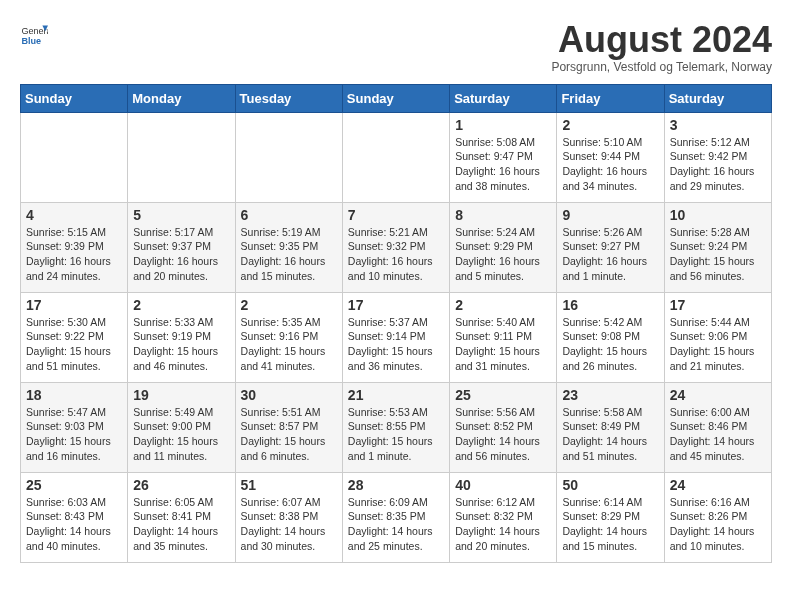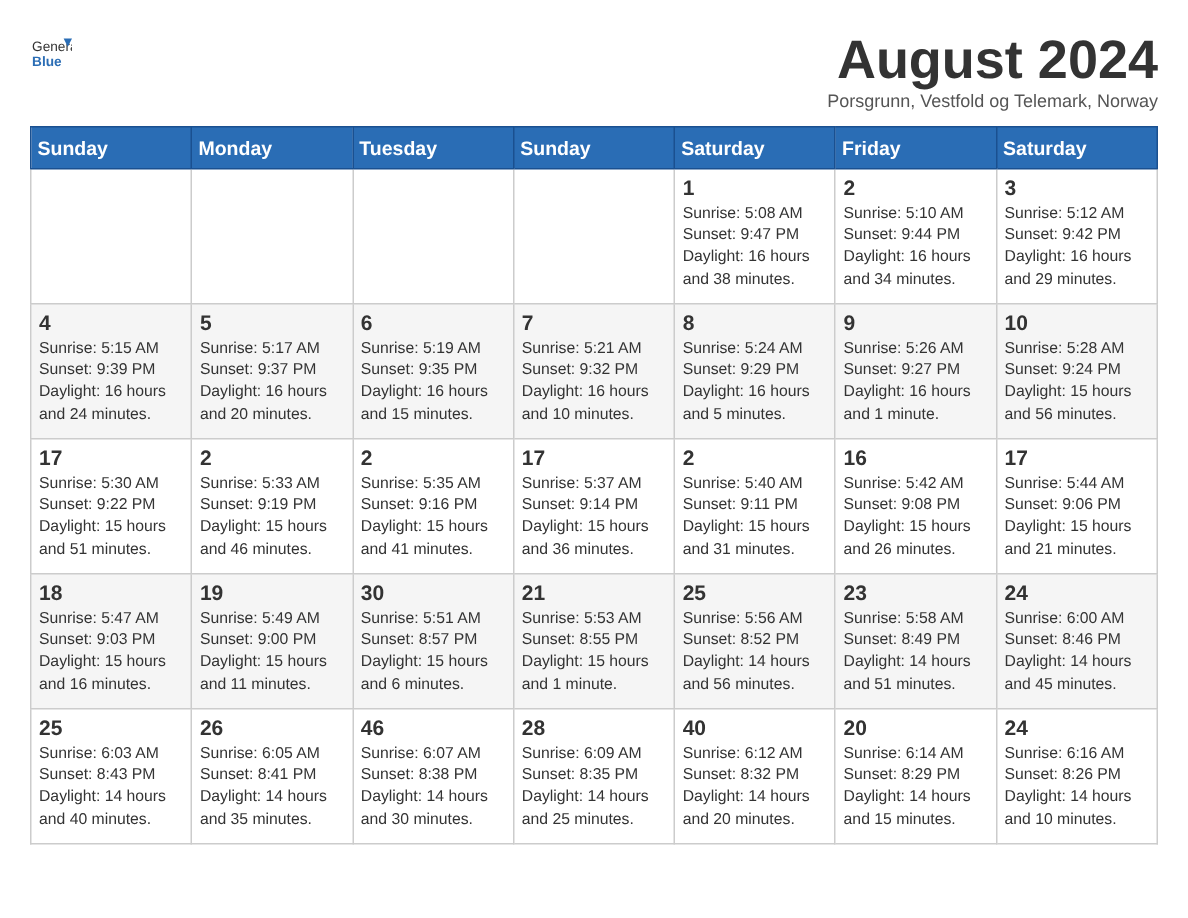--- a/index.html
+++ b/index.html
@@ -221,33 +221,33 @@
       <tr>
         <td>
           <span class="day-number">25</span>
           <div class="day-info">Sunrise: 6:03 AM<br>Sunset: 8:43 PM<br>Daylight: 14 hours<br>and 40 minutes.</div>
         </td>
         <td>
           <span class="day-number">26</span>
           <div class="day-info">Sunrise: 6:05 AM<br>Sunset: 8:41 PM<br>Daylight: 14 hours<br>and 35 minutes.</div>
         </td>
         <td>
-          <span class="day-number">46</span>
+          <span class="day-number">51</span>
           <div class="day-info">Sunrise: 6:07 AM<br>Sunset: 8:38 PM<br>Daylight: 14 hours<br>and 30 minutes.</div>
         </td>
         <td>
           <span class="day-number">28</span>
           <div class="day-info">Sunrise: 6:09 AM<br>Sunset: 8:35 PM<br>Daylight: 14 hours<br>and 25 minutes.</div>
         </td>
         <td>
           <span class="day-number">40</span>
           <div class="day-info">Sunrise: 6:12 AM<br>Sunset: 8:32 PM<br>Daylight: 14 hours<br>and 20 minutes.</div>
         </td>
         <td>
-          <span class="day-number">20</span>
+          <span class="day-number">50</span>
           <div class="day-info">Sunrise: 6:14 AM<br>Sunset: 8:29 PM<br>Daylight: 14 hours<br>and 15 minutes.</div>
         </td>
         <td>
           <span class="day-number">24</span>
           <div class="day-info">Sunrise: 6:16 AM<br>Sunset: 8:26 PM<br>Daylight: 14 hours<br>and 10 minutes.</div>
         </td>
       </tr>
     </tbody>
 </table>
 

